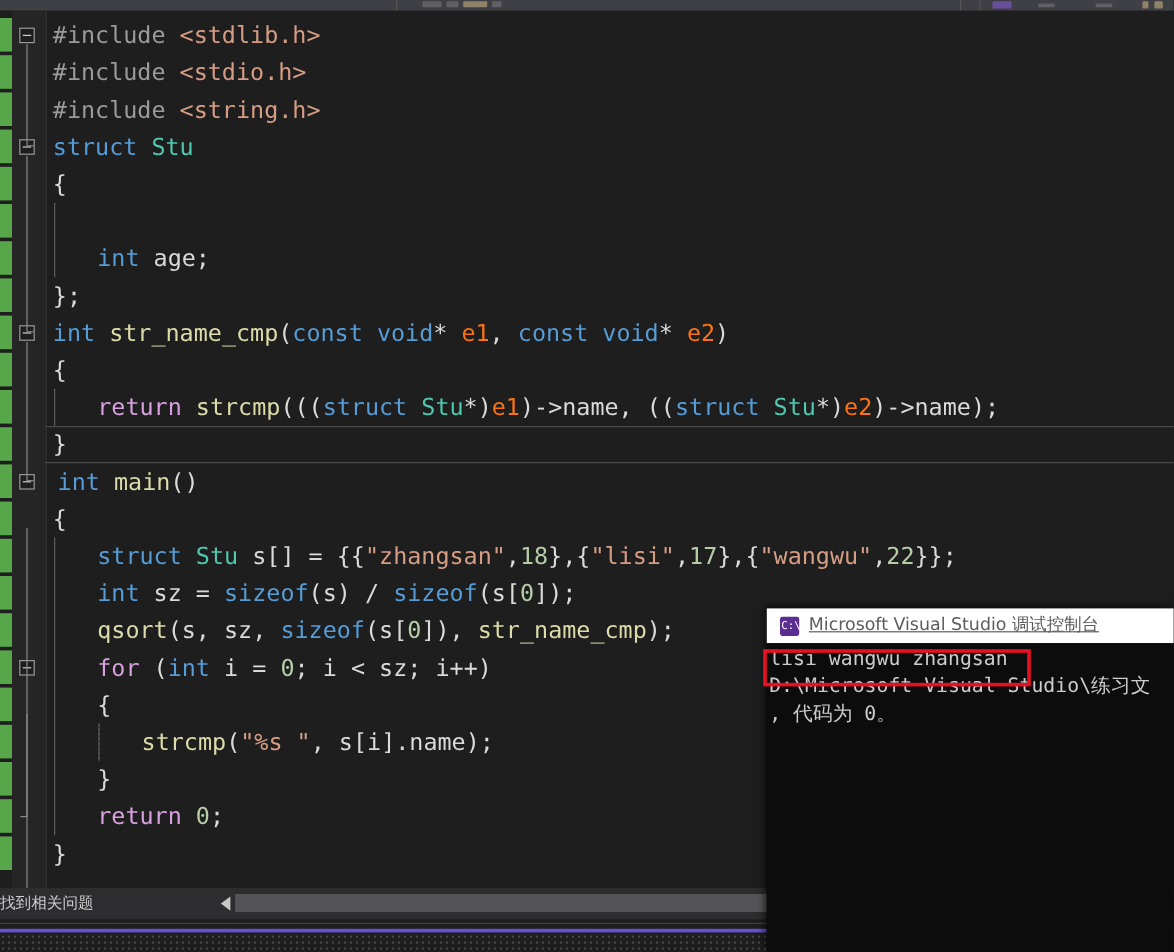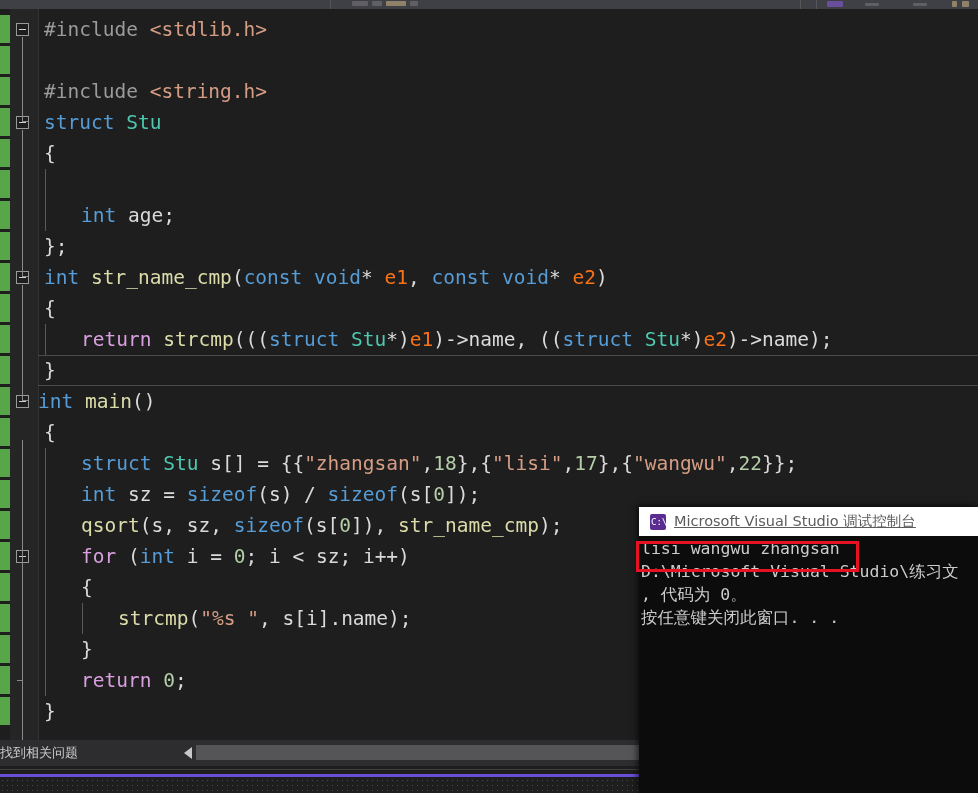--- a/index.html
+++ b/index.html
@@ -149,33 +149,34 @@
         <div class="foldfoot" style="left: 12px; top: 267px; width: 6px;"></div>
         <div class="foldline" style="left: 12px; top: 276px; height: 115px;"></div>
         <div class="foldfoot" style="left: 12px; top: 391px; width: 6px;"></div>
         <div class="foldline" style="left: 12px; top: 431px; height: 301px;"></div>
         <div class="foldfoot" style="left: 12px; top: 732px; width: 6px;"></div>
         <div class="foldline" style="left: 12px; top: 586px; height: 85px;"></div>
         <div class="foldfoot" style="left: 7px; width: 6px; top: 671px;"></div>
       </div>
     <div class="codearea" id="codearea">
         <div class="line" style="top: 5px;"><span class="txt" style="padding-left: 6px;"><span class="pp">#include </span><span class="str">&lt;stdlib.h&gt;</span></span></div>
+        <div class="line" style="top: 36px;"><span class="txt" style="padding-left: 6px;"><span class="pp">#include </span><span class="str">&lt;stdio.h&gt;</span></span></div>
         <div class="line" style="top: 67px;"><span class="txt" style="padding-left: 6px;"><span class="pp">#include </span><span class="str">&lt;string.h&gt;</span></span></div>
         <div class="line" style="top: 98px;"><span class="txt" style="padding-left: 6px;"><span class="kw">struct</span><span class="op"> </span><span class="typ">Stu</span></span></div>
         <div class="line" style="top: 129px;"><span class="txt" style="padding-left: 6px;"><span class="op">{</span></span></div>
         <div class="iguide" style="left: 7px; top: 160px; height: 31px;"></div>
         <div class="line" style="top: 191px;"><span class="txt" style="padding-left: 43px;"><span class="kw">int</span><span class="op"> </span><span class="id">age;</span></span></div>
         <div class="iguide" style="left: 7px; top: 191px; height: 31px;"></div>
         <div class="line" style="top: 222px;"><span class="txt" style="padding-left: 6px;"><span class="op">};</span></span></div>
         <div class="line" style="top: 253px;"><span class="txt" style="padding-left: 6px;"><span class="kw">int</span><span class="op"> </span><span class="fn">str_name_cmp</span><span class="op">(</span><span class="kw">const</span><span class="op"> </span><span class="kw">void</span><span class="op">* </span><span class="pa">e1</span><span class="op">, </span><span class="kw">const</span><span class="op"> </span><span class="kw">void</span><span class="op">* </span><span class="pa">e2</span><span class="op">)</span></span></div>
         <div class="line" style="top: 284px;"><span class="txt" style="padding-left: 6px;"><span class="op">{</span></span></div>
         <div class="line" style="top: 315px;"><span class="txt" style="padding-left: 43px;"><span class="ctl">return</span><span class="op"> </span><span class="fn">strcmp</span><span class="op">(((</span><span class="kw">struct</span><span class="op"> </span><span class="typ">Stu</span><span class="op">*)</span><span class="pa">e1</span><span class="op">)-&gt;</span><span class="id">name</span><span class="op">, ((</span><span class="kw">struct</span><span class="op"> </span><span class="typ">Stu</span><span class="op">*)</span><span class="pa">e2</span><span class="op">)-&gt;</span><span class="id">name</span><span class="op">);</span></span></div>
         <div class="iguide" style="left: 7px; top: 315px; height: 31px;"></div>
         <div class="line" style="top: 346px;"><span class="txt" style="padding-left: 6px;"><span class="op">}</span></span></div>
-        <div class="line" style="top: 377px;"><span class="txt" style="padding-left: 0;"><span class="kw">int</span><span class="op"> </span><span class="fn">main</span><span class="op">()</span></span></div>
+        <div class="line" style="top: 377px;"><span class="txt" style="padding-left: 10px;"><span class="kw">int</span><span class="op"> </span><span class="fn">main</span><span class="op">()</span></span></div>
         <div class="line" style="top: 408px;"><span class="txt" style="padding-left: 6px;"><span class="op">{</span></span></div>
         <div class="line" style="top: 439px;"><span class="txt" style="padding-left: 43px;"><span class="kw">struct</span><span class="op"> </span><span class="typ">Stu</span><span class="op"> </span><span class="id">s</span><span class="op">[] = {{</span><span class="str">"zhangsan"</span><span class="op">,</span><span class="num">18</span><span class="op">},{</span><span class="str">"lisi"</span><span class="op">,</span><span class="num">17</span><span class="op">},{</span><span class="str">"wangwu"</span><span class="op">,</span><span class="num">22</span><span class="op">}};</span></span></div>
         <div class="iguide" style="left: 7px; top: 439px; height: 31px;"></div>
         <div class="line" style="top: 470px;"><span class="txt" style="padding-left: 43px;"><span class="kw">int</span><span class="op"> </span><span class="id">sz = </span><span class="kw">sizeof</span><span class="op">(</span><span class="id">s</span><span class="op">) / </span><span class="kw">sizeof</span><span class="op">(</span><span class="id">s</span><span class="op">[</span><span class="num">0</span><span class="op">]);</span></span></div>
         <div class="iguide" style="left: 7px; top: 470px; height: 31px;"></div>
         <div class="line" style="top: 501px;"><span class="txt" style="padding-left: 43px;"><span class="fn">qsort</span><span class="op">(</span><span class="id">s</span><span class="op">, </span><span class="id">sz</span><span class="op">, </span><span class="kw">sizeof</span><span class="op">(</span><span class="id">s</span><span class="op">[</span><span class="num">0</span><span class="op">]), </span><span class="fn">str_name_cmp</span><span class="op">);</span></span></div>
         <div class="iguide" style="left: 7px; top: 501px; height: 31px;"></div>
         <div class="line" style="top: 532px;"><span class="txt" style="padding-left: 43px;"><span class="ctl">for</span><span class="op"> (</span><span class="kw">int</span><span class="op"> </span><span class="id">i</span><span class="op"> = </span><span class="num">0</span><span class="op">; </span><span class="id">i</span><span class="op"> &lt; </span><span class="id">sz</span><span class="op">; </span><span class="id">i</span><span class="op">++)</span></span></div>
         <div class="iguide" style="left: 7px; top: 532px; height: 31px;"></div>
         <div class="line" style="top: 563px;"><span class="txt" style="padding-left: 43px;"><span class="op">{</span></span></div>
@@ -205,19 +206,18 @@
     <div class="console-title">
       <div class="console-ico">
         <span>C:\</span>
       </div>
       <div class="console-title-txt">Microsoft Visual Studio 调试控制台</div>
     </div>
     <div class="console-body" id="console-body">
         <div class="cline" style="top: 27px;">D:\Microsoft Visual Studio\练习文</div>
         <div class="cline" style="top: 4px;">lisi wangwu zhangsan</div>
         <div class="cline" style="top: 50px;">, 代码为 0。</div>
-        <div class="cline" style="top: 73px;">按任意键关闭此窗口. . .</div>
       </div>
   </div>
   <div class="redbox"></div>
 
 <div class="curline" style="top: 355px; width: 940px;"></div>
   </div>
 
 </body></html>

